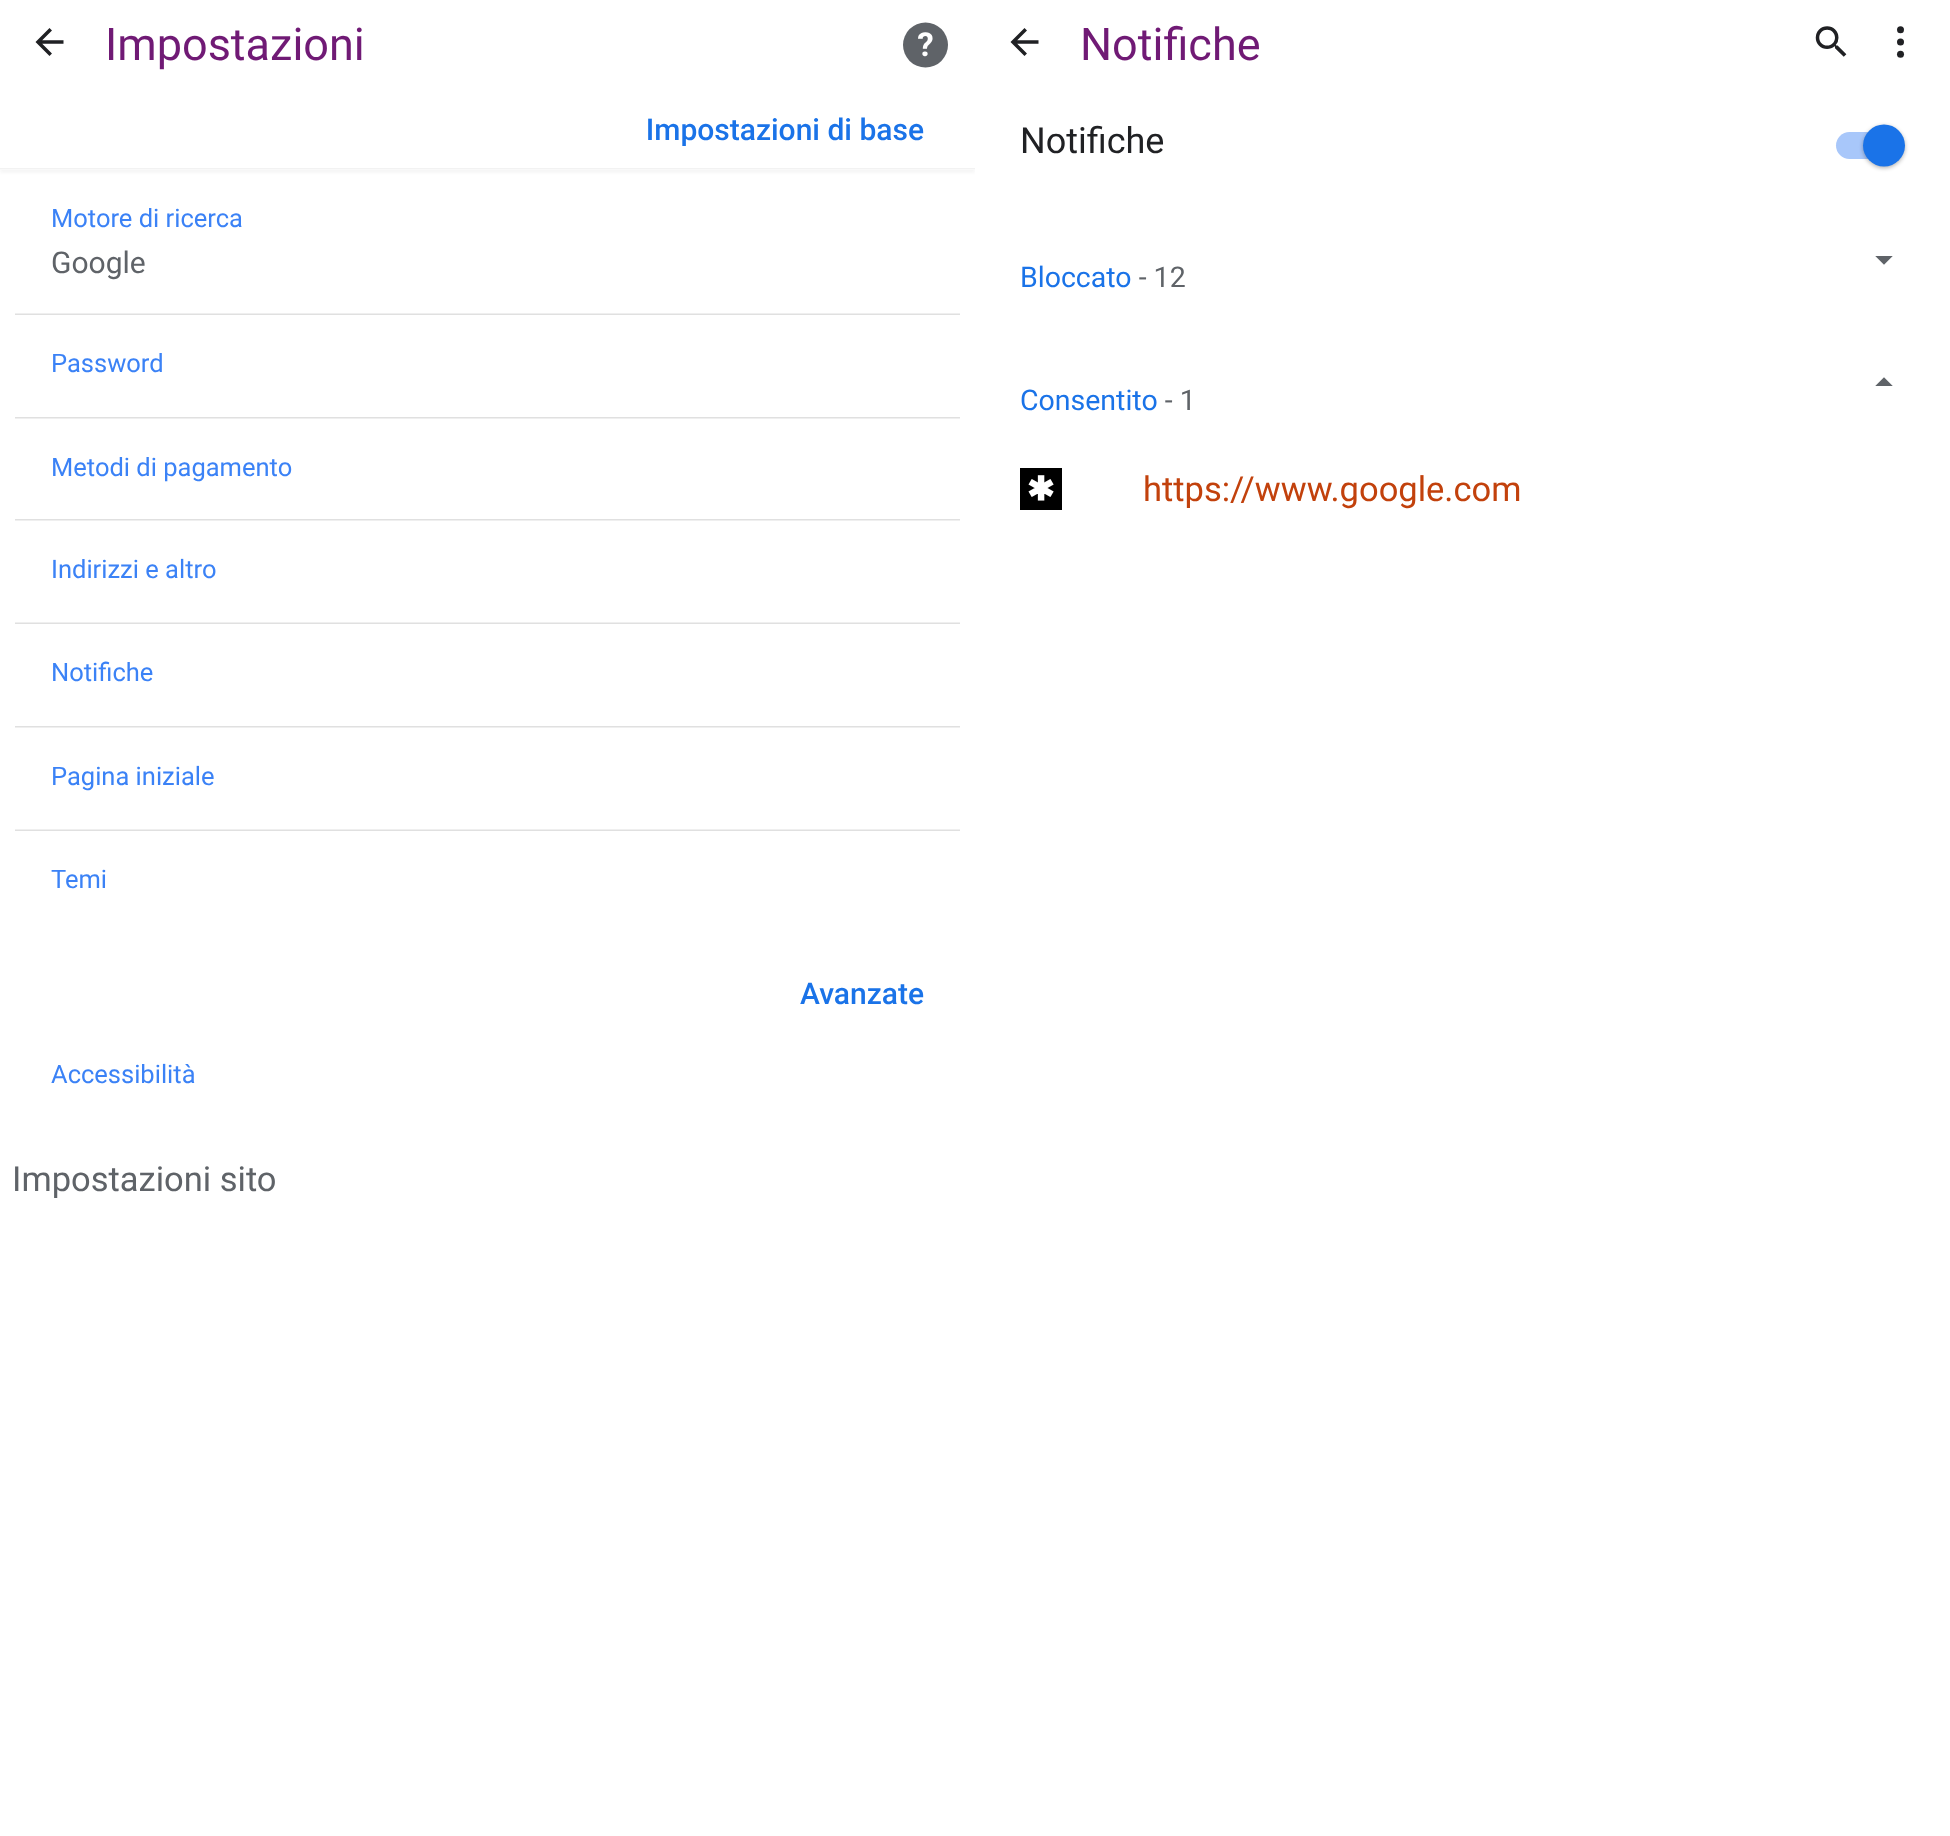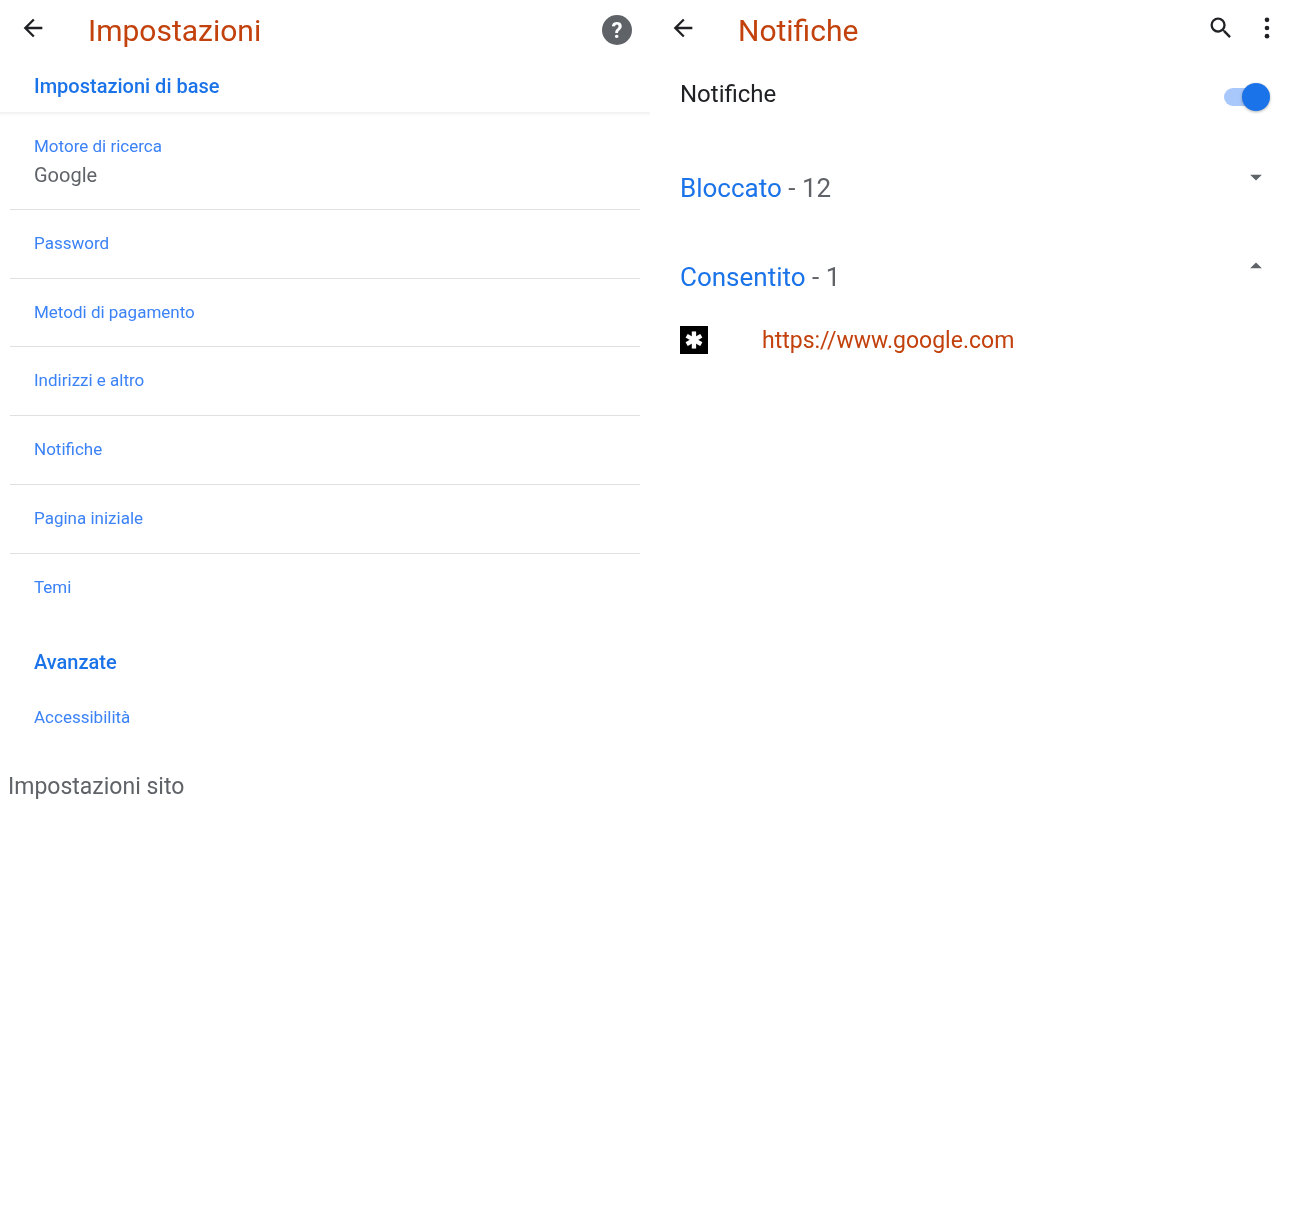--- a/index.html
+++ b/index.html
@@ -22,22 +22,22 @@
 
   .appbar {
     display: flex;
     align-items: center;
     height: 60px;
     padding: 0 10px;
   }
   .appbar .title {
     font-size: 30px;
     font-weight: 400;
-    color: #c2410c;
-    margin-left: 32px;
+    color: #701a75;
+    margin-left: 14px;
     flex: 1;
   }
   .icon-btn {
     width: 46px;
     height: 46px;
     display: flex;
     align-items: center;
     justify-content: center;
     cursor: pointer;
     border-radius: 50%;
@@ -52,20 +52,21 @@
     font-weight: bold;
     display:flex; align-items:center; justify-content:center;
   }
   .section-header {
     color: #1a73e8;
     font-size: 20px;
     font-weight: 500;
     padding: 14px 34px 14px 34px;
     border-bottom: 1px solid rgba(0,0,0,0.05);
     box-shadow: 0 2px 2px rgba(0,0,0,0.04);
+    text-align: right;
   }
   .list {
     padding: 0 10px;
   }
   .row {
     padding: 22px 24px;
     border-bottom: 1px solid #e0e0e0;
     cursor: pointer;
   }
   .row:last-child { border-bottom: none; }
@@ -124,21 +125,21 @@
     right: 0; top: 0;
     box-shadow: 0 1px 3px rgba(0,0,0,0.3);
   }
   .group-row {
     display: flex;
     align-items: center;
     padding: 20px 30px;
     cursor: pointer;
   }
   .group-row .label {
-    font-size: 26px;
+    font-size: 19px;
     flex: 1;
     margin-top: 19px;
   }
   .group-row .label .blue { color: #1a73e8; }
   .group-row .label .grey { color: #5f6368; }
   .chev svg { width: 28px; height: 28px; fill: #5f6368; }
 
   .site-row {
     display: flex;
     align-items: center;

